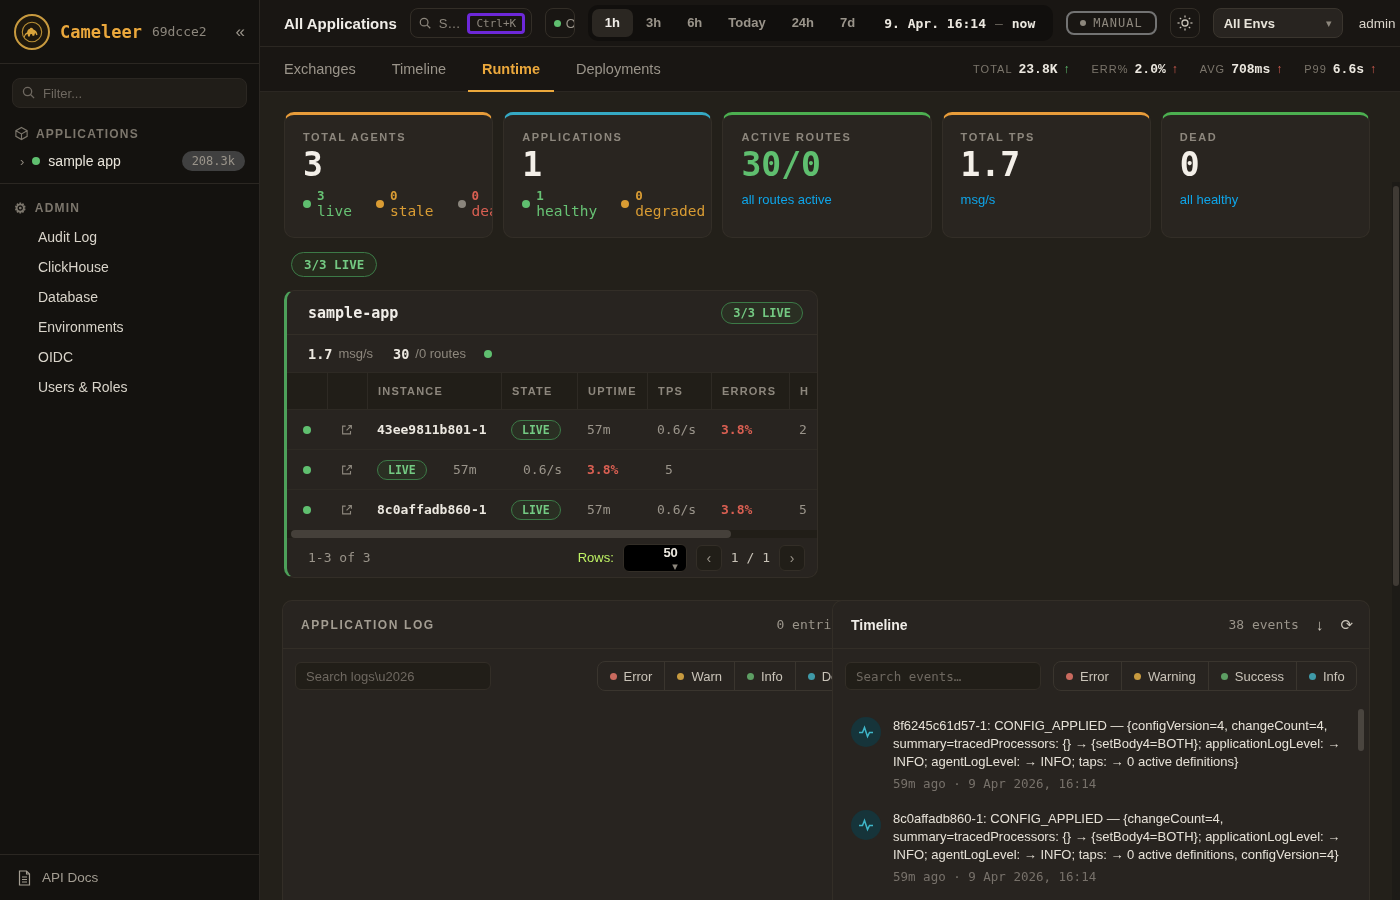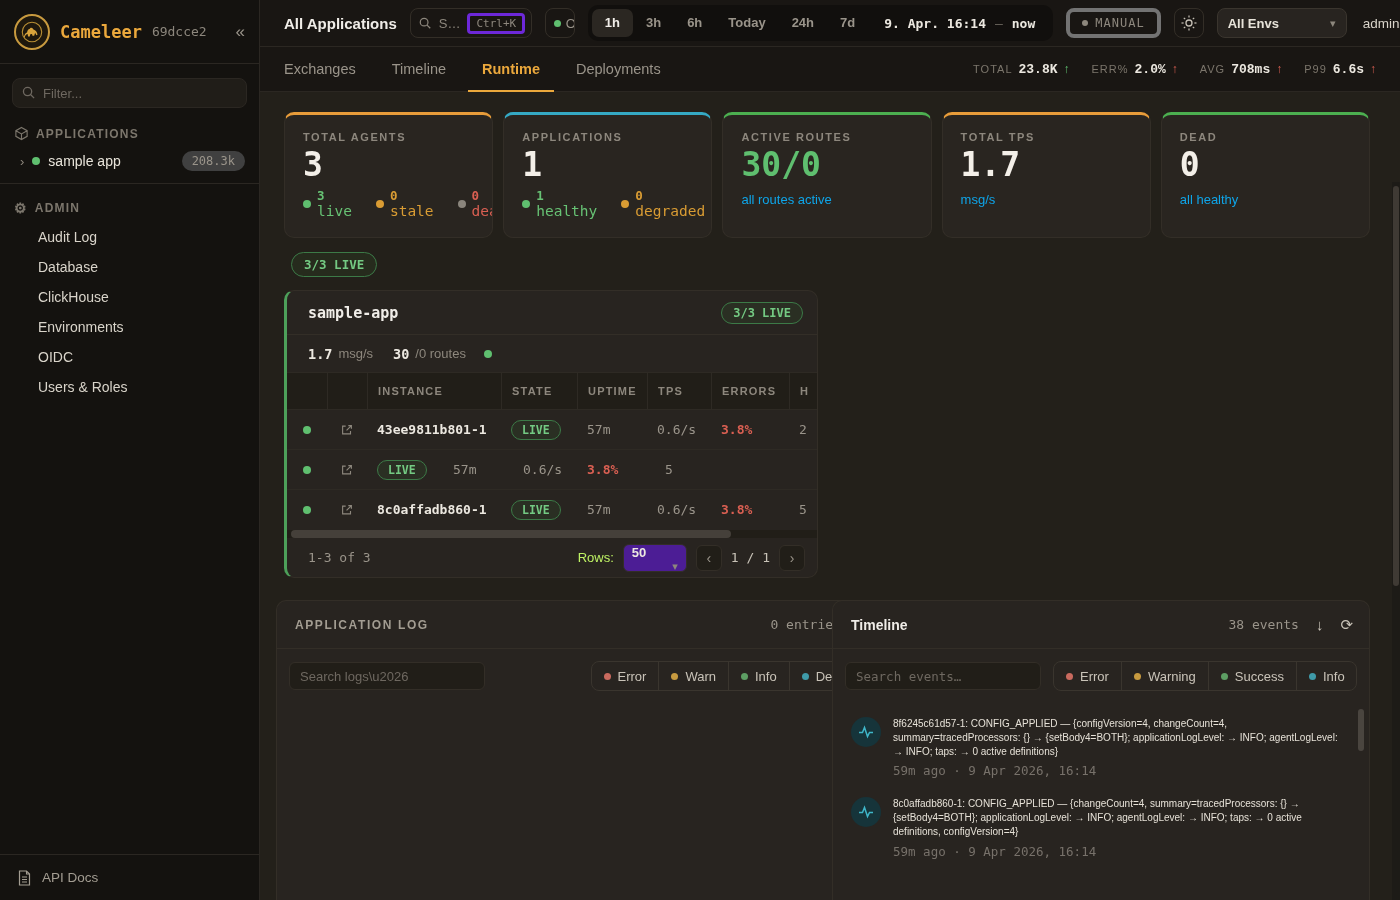--- a/index.html
+++ b/index.html
@@ -55,21 +55,21 @@
     display:flex; align-items:center; gap:5px; padding-left:8px; overflow:hidden;
     color:#9a948a; font-size:13px; cursor:pointer; flex:none; }
   .range-group { background:#110f0d; border-radius:10px; height:36px;
     display:flex; align-items:center; padding:0 4px; flex:none; }
   .range-pill { padding:0 13px; height:28px; line-height:28px; color:#9a948a;
     font-size:13px; font-weight:600; border-radius:7px; cursor:pointer; }
   .range-pill.active { background:#2b2722; color:#f0ede8; font-weight:bold; }
   .range-date { display:flex; align-items:baseline; gap:9px; margin:0 14px 0 16px;
     font-family:"DejaVu Sans Mono", monospace; font-size:13px; font-weight:bold; color:#ece8e0; }
   .range-sep { color:#6e6860; font-weight:normal; }
-  .manual-btn { height:30px; border:4px solid #737373; border-radius:8px; display:flex;
+  .manual-btn { height:24px; border:2px solid #737373; border-radius:8px; display:flex;
     align-items:center; gap:7px; padding:0 12px; color:#8d877d; cursor:pointer; flex:none;
     font-family:"DejaVu Sans Mono", monospace; font-size:12px; letter-spacing:1px; }
   .dot-gray { width:6px; height:6px; background:#8d877d; }
   .icon-btn { width:30px; height:30px; border:1px solid #332e27; border-radius:8px;
     display:flex; align-items:center; justify-content:center; cursor:pointer; flex:none; }
   .env-select { height:30px; min-width:130px; background:#282420; border:1px solid #3a352e;
     border-radius:8px; display:flex; align-items:center; padding:0 10px; gap:8px; cursor:pointer; flex:none; }
   .env-label { font-size:13px; font-weight:bold; color:#e8e4da; }
   .caret { margin-left:auto; color:#8d877d; font-size:11px; }
   .tb-user { color:#d9d4ca; font-size:13.5px; margin-left:3px; }
@@ -148,31 +148,31 @@
   .state-pill { border:1px solid #3c7a47; background:rgba(76,175,80,.08); color:#74ca83;
     font-family:"DejaVu Sans Mono", monospace; font-size:11.5px; font-weight:bold; border-radius:12px; padding:2px 10px; }
   .cell-dim { font-family:"DejaVu Sans Mono", monospace; font-size:13px; color:#9a948a; }
   .cell-err { font-family:"DejaVu Sans Mono", monospace; font-size:13px; font-weight:bold; color:#d95f52; }
   .ap-hscroll { height:8px; flex:none; background:#211e18; position:relative; margin-top:1px; }
   .ap-hthumb { position:absolute; left:4px; top:0; width:83%; height:8px; background:#45403a; border-radius:4px; }
   .ap-foot { flex:1; display:flex; align-items:center; padding:0 12px 0 21px; }
   .ap-range { font-family:"DejaVu Sans Mono", monospace; font-size:13px; color:#9a948a; }
   .ap-foot-right { margin-left:auto; display:flex; align-items:center; gap:9px; }
   .rows-label { font-size:13px; color:#bef264; }
-  .rows-select { width:64px; height:28px; background:#4c1d95; border:1px solid #332e27; border-radius:6px;
-    display:flex; align-items:flex-start; padding:0 8px; cursor:pointer;flex-direction:column; }
+  .rows-select { width:64px; height:28px; background:#000000; border:1px solid #332e27; border-radius:6px;
+    display:flex; align-items:flex-end; padding:0 8px; cursor:pointer;flex-direction:column; }
   .rows-value { font-size:13px; font-weight:bold; color:#ece8e0; }
   .page-btn { width:26px; height:26px; border:1px solid #332e27; border-radius:6px; background:#211e18;
     display:flex; align-items:center; justify-content:center; color:#9a948a; font-size:14px; cursor:pointer; }
   .page-ind { font-family:"DejaVu Sans Mono", monospace; font-size:13px; color:#c9c3b8; }
 
   
   .panel { position:absolute; top:508px; height:300px; background:#282420;
     border:1px solid #332e27; border-bottom:none; border-radius:10px 10px 0 0; overflow:hidden; }
-  .log-panel { left:16px; width:636px; }
+  .log-panel { left:22px; width:636px; }
   .timeline-panel { left:572px; width:538px; }
   .panel-head { height:48px; display:flex; align-items:center; padding:0 16px 0 18px; border-bottom:1px solid #332e27; }
   .ph-title-caps { font-size:12px; font-weight:bold; color:#a39d92; letter-spacing:1.6px; }
   .ph-title { font-size:14px; font-weight:bold; color:#f0ede8; }
   .ph-right { margin-left:auto; display:flex; align-items:center; gap:17px; }
   .ph-count { font-family:"DejaVu Sans Mono", monospace; font-size:13px; color:#9a948a; }
   .ph-icon { color:#c9c3b8; font-size:15px; cursor:pointer; line-height:1; }
   .panel-toolbar { padding:12px; display:flex; gap:12px; align-items:center; }
   .panel-search { width:196px; height:28px; background:#211e18; border:1px solid #332e27; border-radius:6px;
     color:#d9d4ca; padding:0 10px; font-size:13px; outline:none; flex:none; }
@@ -185,21 +185,21 @@
   .fdot { width:7px; height:7px; border-radius:50%; }
   .fd-red { background:#c96a5e; } .fd-yellow { background:#c79a3f; } .fd-green { background:#5d9e63; }
   .fd-teal { background:#3f9aa8; } .fd-gray { background:#8a857c; }
   .log-empty { text-align:center; margin-top:22px; color:#6e6860; font-size:13.5px; }
 
   .events { position:relative; padding:4px 16px 0 14px; }
   .event { display:flex; gap:12px; padding:10px 4px 9px; }
   .ev-icon { width:30px; height:30px; border-radius:50%; background:#16343a; flex:none;
     display:flex; align-items:center; justify-content:center; }
   .ev-body { flex:1; min-width:0; }
-  .ev-text { font-size:10px; color:#e6e1d7; line-height:1.38; }
+  .ev-text { font-size:13px; color:#e6e1d7; line-height:1.38; }
   .ev-time { font-family:"DejaVu Sans Mono", monospace; font-size:12.5px; color:#77716a; margin-top:5px; }
   .tl-scroll-thumb { position:absolute; right:5px; top:6px; width:6px; height:42px; background:#4a453f; border-radius:3px; }
 
   
   .page-scrollbar { position:absolute; right:0; top:90px; width:8px; height:810px; background:#1d1b17; }
   .page-thumb { position:absolute; right:1px; top:4px; width:6px; height:400px; background:#3f3a34; border-radius:3px; }
 
   svg { display:block; }
 </style>
 </head>
@@ -247,22 +247,22 @@
     </div>
 
     <div class="side-div"></div>
 
     <div class="side-section">
       <span style="font-size:14px;">⚙</span>
       <span>ADMIN</span>
     </div>
 
     <div class="admin-item">Audit Log</div>
+    <div class="admin-item">ClickHouse</div>
     <div class="admin-item">Database</div>
-    <div class="admin-item">ClickHouse</div>
     <div class="admin-item">Environments</div>
     <div class="admin-item">OIDC</div>
     <div class="admin-item">Users &amp; Roles</div>
 
     <div class="side-foot">
       <span>
         <svg width="15" height="16" viewBox="0 0 14 16">
             <path d="M2 1h7l3 3v11H2Z" fill="none" stroke="#a39d92" stroke-width="1.2"></path>
             <path d="M9 1v3h3 M4.5 7h5 M4.5 9.5h5 M4.5 12h5" fill="none" stroke="#a39d92" stroke-width="1.1"></path>
           </svg>

